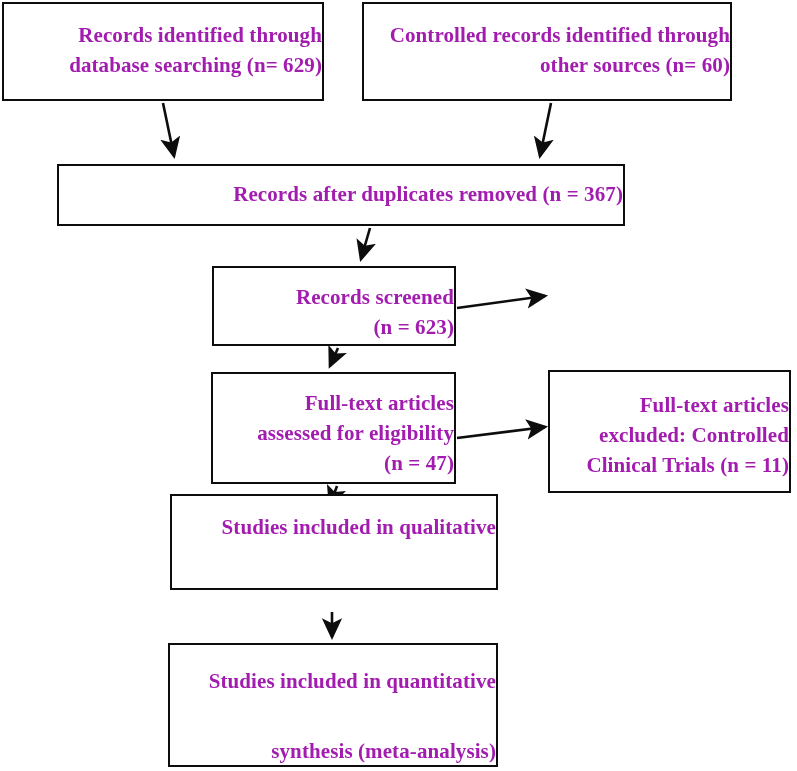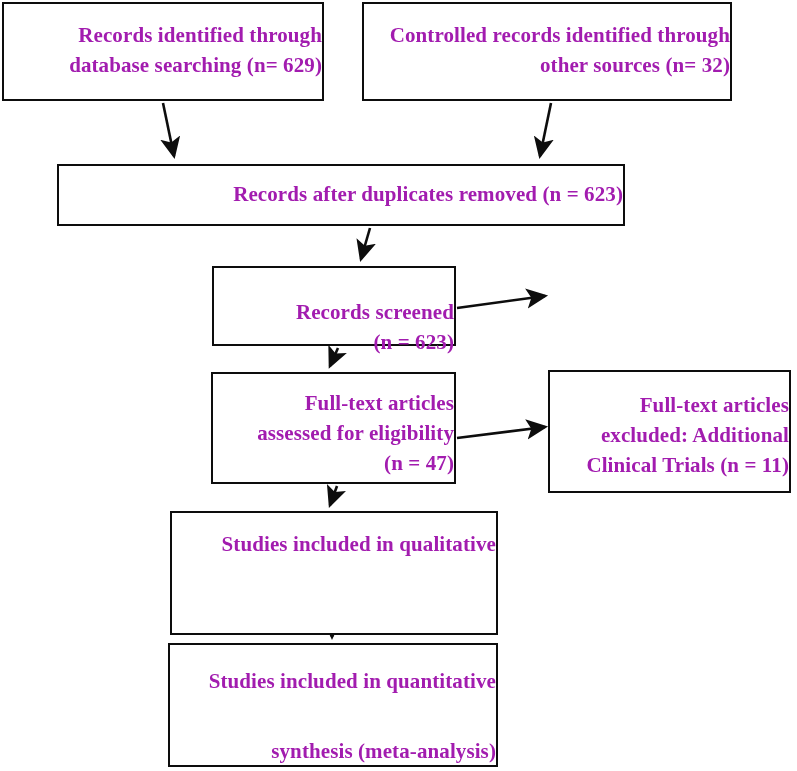--- a/index.html
+++ b/index.html
@@ -39,25 +39,25 @@
     line-height: 30px;
     font-weight: 700;
     letter-spacing: 0.1px;
     white-space: nowrap;
     text-align: center;
   }
   
   #box-db-search      { left: 2px;   top: 2px;   width: 322px; height: 99px;  padding-top: 16px; }
   #box-other-sources  { left: 362px; top: 2px;   width: 370px; height: 99px;  padding-top: 16px; }
   #box-dupes-removed  { left: 57px;  top: 164px; width: 568px; height: 62px;  padding-top: 13px; }
-  #box-screened       { left: 212px; top: 266px; width: 244px; height: 80px;  padding-top: 29px; }
+  #box-screened       { left: 212px; top: 266px; width: 244px; height: 80px;  padding-top: 14px; }
   #box-excluded       { left: 548px; top: 250px; width: 243px; height: 95px;  padding-top: 12px; }
   #box-fulltext       { left: 211px; top: 372px; width: 245px; height: 112px; padding-top: 14px; }
   #box-fulltext-excl  { left: 548px; top: 370px; width: 243px; height: 123px; padding-top: 18px; }
-  #box-qualitative    { left: 170px; top: 511px; width: 328px; height: 124px; padding-top: 16px; }
+  #box-qualitative    { left: 170px; top: 494px; width: 328px; height: 96px; padding-top: 16px; }
   #box-quantitative   { left: 168px; top: 643px; width: 330px; height: 124px; padding-top: 21px; gap: 40px; }
 </style>
 </head>
 <body>
 
 <div id="diagram-root">
 
   <svg class="connectors" viewBox="0 0 797 771" width="797" height="771" aria-hidden="true">
     <defs>
       <marker id="ah" markerWidth="9" markerHeight="9" refX="7.2" refY="4.5" orient="auto" markerUnits="strokeWidth">
@@ -82,42 +82,42 @@
     <line x1="332" y1="612" x2="332" y2="637" stroke="#0d0d0d" stroke-width="2.6" marker-end="url(#ah)"></line>
   </svg>
 
   <div class="flow-box" id="box-db-search">
     <span class="line">Records identified through</span>
     <span class="line">database searching (n= 629)</span>
   </div>
 
   <div class="flow-box" id="box-other-sources">
     <span class="line">Controlled records identified through</span>
-    <span class="line">other sources (n= 32)</span>
+    <span class="line">other sources (n= 60)</span>
   </div>
 
   <div class="flow-box" id="box-dupes-removed">
-    <span class="line">Records after duplicates removed (n = 623)</span>
+    <span class="line">Records after duplicates removed (n = 367)</span>
   </div>
 
   <div class="flow-box" id="box-screened">
     <span class="line">Records screened</span>
     <span class="line">(n = 623)</span>
   </div>
 
 
   <div class="flow-box" id="box-fulltext">
     <span class="line">Full-text articles</span>
     <span class="line">assessed for eligibility</span>
     <span class="line">(n = 47)</span>
   </div>
 
   <div class="flow-box" id="box-fulltext-excl">
     <span class="line">Full-text articles</span>
-    <span class="line">excluded: Additional</span>
+    <span class="line">excluded: Controlled</span>
     <span class="line">Clinical Trials (n = 11)</span>
   </div>
 
   <div class="flow-box" id="box-qualitative">
     <span class="line">Studies included in qualitative</span>
   </div>
 
   <div class="flow-box" id="box-quantitative">
     <span class="line">Studies included in quantitative</span>
     <span class="line">synthesis (meta-analysis)</span>

